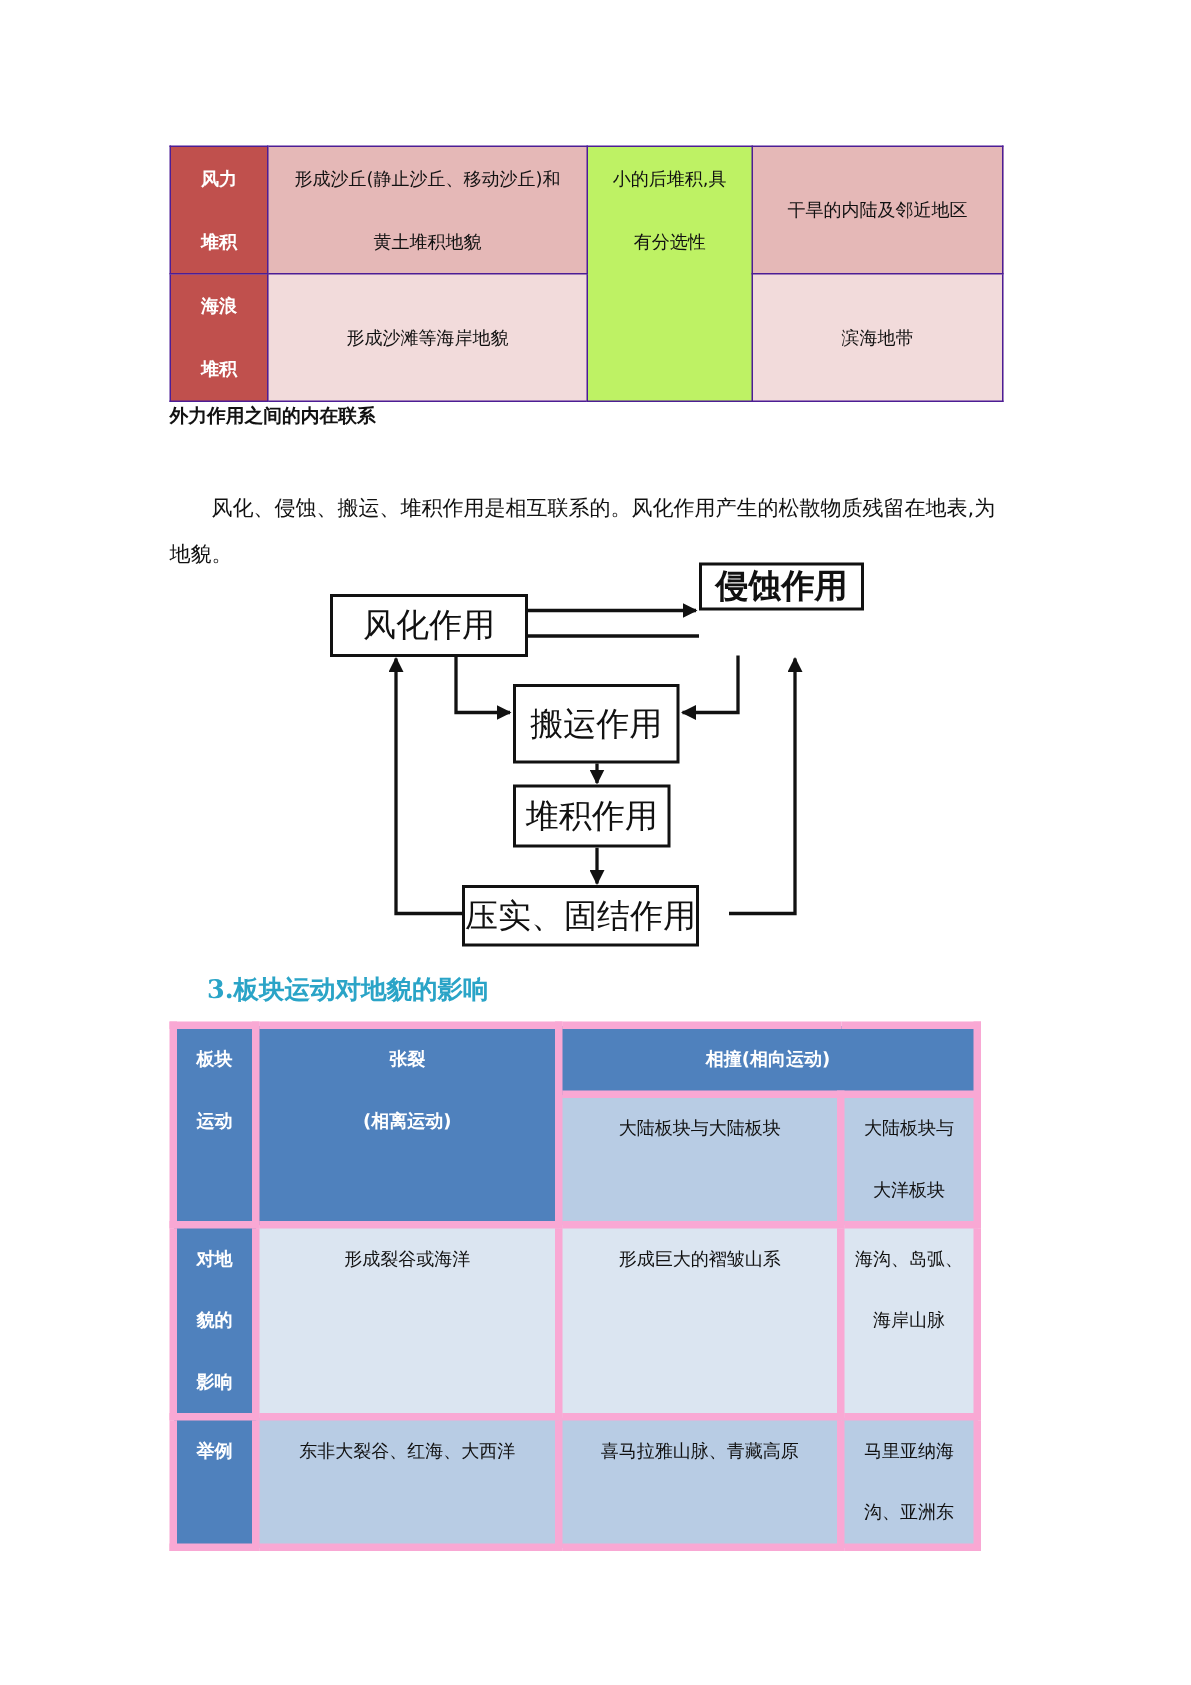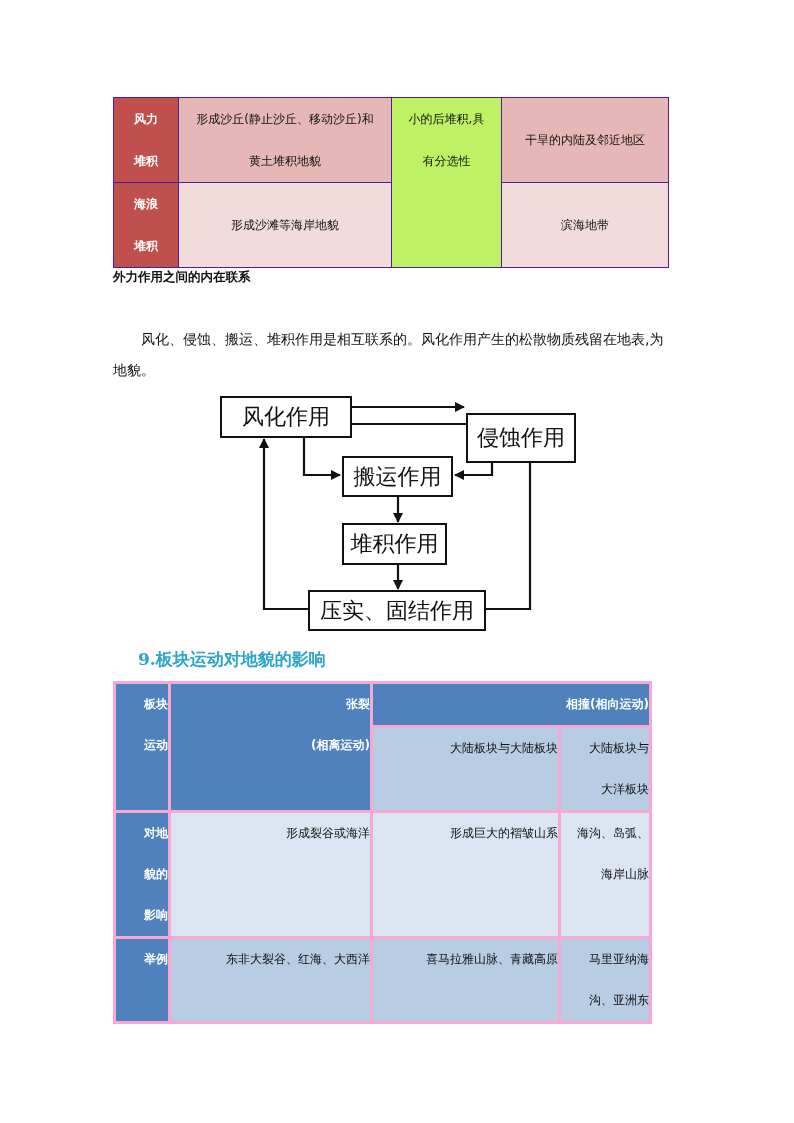--- a/index.html
+++ b/index.html
@@ -21,21 +21,21 @@
 
   
   .box { position:absolute; border:2.5px solid #111; background:#fff; font-family:"DejaVu Serif", "Liberation Serif", serif;
          font-size:22px; display:flex; align-items:center; justify-content:center; box-sizing:border-box; }
   svg.diag { position:absolute; left:0; top:0; }
 
   .section-title { left:138px; top:648px; font-size:17px; font-weight:bold; color:#2aa4c7; font-family:"DejaVu Serif","Liberation Serif",serif; }
 
   
   table.t2 { position:absolute; left:113px; top:681px; border-collapse:collapse; table-layout:fixed; }
-  table.t2 td { border:3px solid #f9a8d4; font-size:12px; text-align:right; vertical-align:top; padding:0; line-height:41px; }
+  table.t2 td { border:5px solid #f9a8d4; font-size:12px; text-align:center; vertical-align:top; padding:0; line-height:41px; }
   table.t2 td.hd { background:#4f81bd; color:#fff; font-weight:bold; }
   table.t2 td.sub { background:#b8cce4; }
   table.t2 td.row1 { background:#dbe5f1; }
   table.t2 td.row2 { background:#b8cce4; }
   .cell-lines span { display:block; }
 </style>
 </head>
 <body>
 
 <table class="t1">
@@ -98,27 +98,27 @@
       <line x1="398" y1="497" x2="398" y2="522" marker-end="url(#ah)"></line>
 
       <line x1="398" y1="565" x2="398" y2="589" marker-end="url(#ah)"></line>
 
       <polyline points="310,609 264,609 264,439" marker-end="url(#ah)"></polyline>
 
       <polyline points="486,609 530,609 530,439" marker-end="url(#ah)"></polyline>
     </g>
   </svg>
   <div class="box" style="left:220px;top:396px;width:132px;height:42px;">风化作用</div>
-  <div class="box" style="left:466px;top:413px;width:110px;height:50px;">侵蚀作用</div>
-  <div class="box" style="left:342px;top:456px;width:111px;height:41px;">搬运作用</div>
+  <div class="box" style="left:466px;top:375px;width:110px;height:32px;font-weight:bold;">侵蚀作用</div>
+  <div class="box" style="left:342px;top:456px;width:111px;height:53px;">搬运作用</div>
   <div class="box" style="left:342px;top:523px;width:105px;height:42px;">堆积作用</div>
-  <div class="box" style="left:308px;top:590px;width:178px;height:41px;">压实、固结作用</div>
+  <div class="box" style="left:308px;top:590px;width:158px;height:41px;">压实、固结作用</div>
 </div>
 
-<div class="abs section-title">9.板块运动对地貌的影响</div>
+<div class="abs section-title">3.板块运动对地貌的影响</div>
 
 <table class="t2">
   <colgroup>
       <col style="width:55px">
       <col style="width:202px">
       <col style="width:188px">
       <col style="width:91px">
     </colgroup>
   <tbody>
       <tr style="height:41px">

